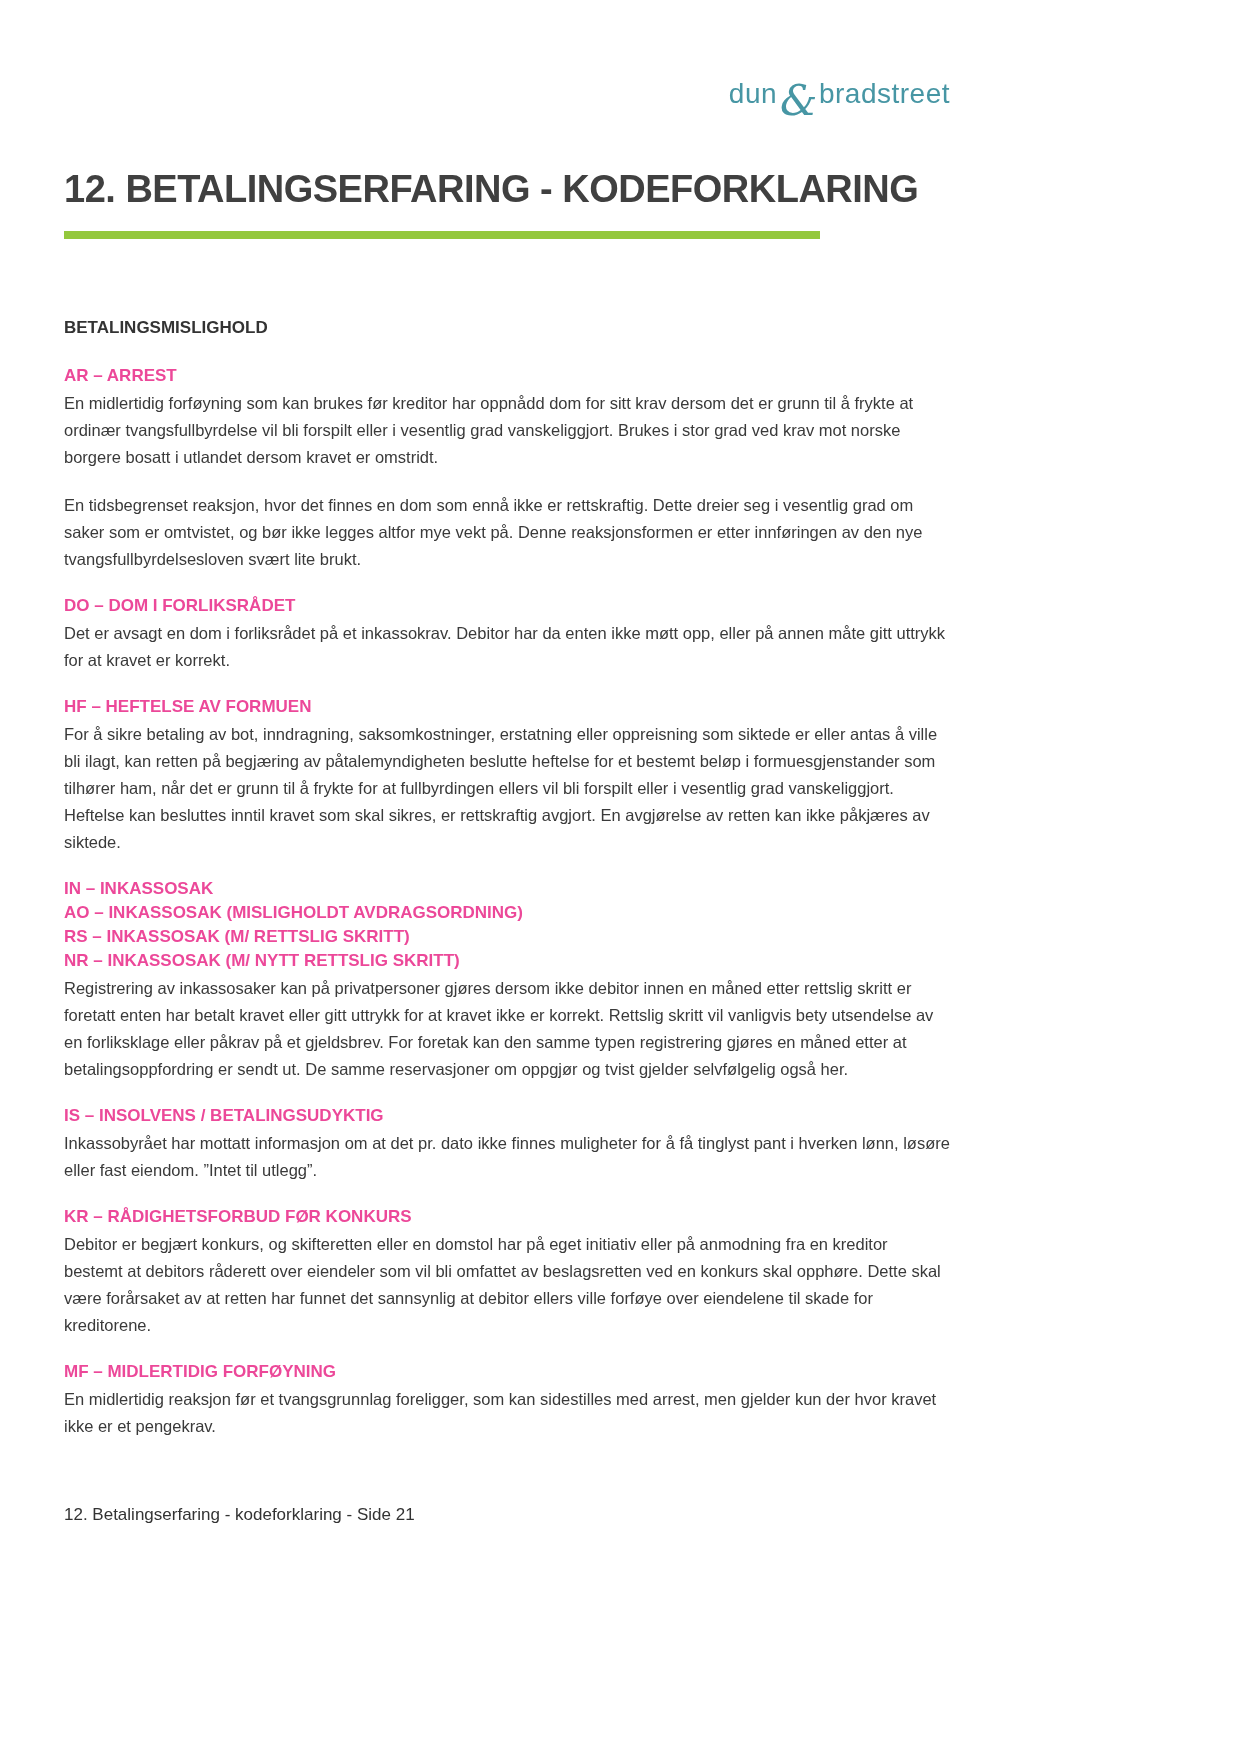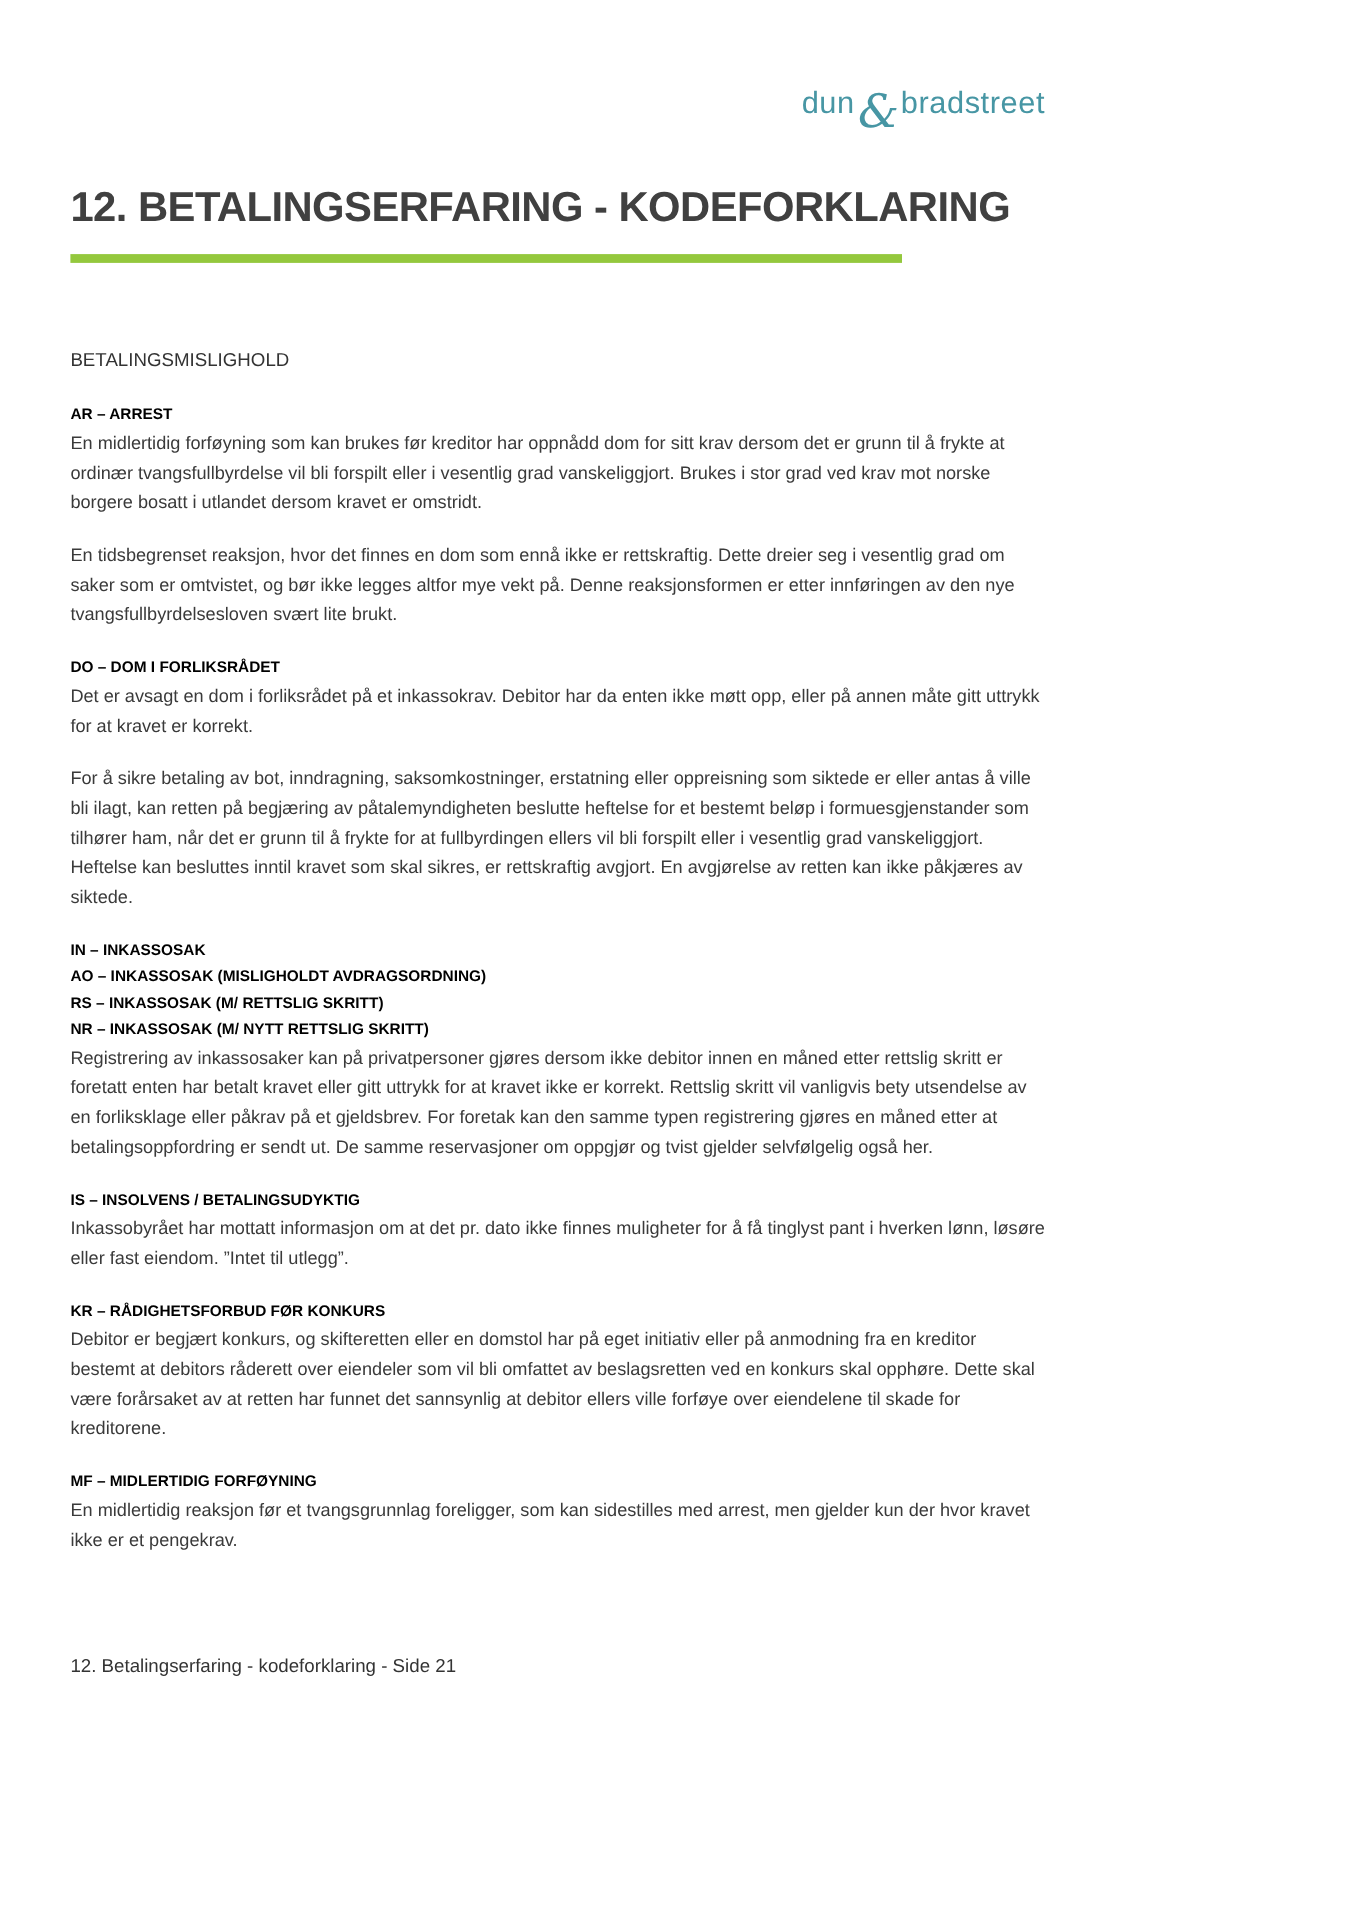--- a/index.html
+++ b/index.html
@@ -60,29 +60,29 @@
 
   
   .content {
     position: absolute;
     top: 318px;
     left: 64px;
     width: 886px;
   }
   .section {
     font-size: 17px;
-    font-weight: 400;
+    font-weight: 700;
     color: #333333;
     margin-bottom: 26px;
   }
   .entry { margin-bottom: 21px; }
   .entry h3 {
-    font-size: 14px;
+    font-size: 17px;
     font-weight: 700;
-    color: #000000;
+    color: #ec4899;
     line-height: 24px;
   }
   .entry p {
     font-size: 16.5px;
     line-height: 27px;
     color: #3a3a3a;
     margin-top: 2px;
   }
 
   
@@ -121,20 +121,21 @@
     <section class="entry">
       <p>En tidsbegrenset reaksjon, hvor det finnes en dom som ennå ikke er rettskraftig. Dette dreier seg i vesentlig grad om saker som er omtvistet, og bør ikke legges altfor mye vekt på. Denne reaksjonsformen er etter innføringen av den nye tvangsfullbyrdelsesloven svært lite brukt.</p>
     </section>
 
     <section class="entry">
       <h3>DO – DOM I FORLIKSRÅDET</h3>
       <p>Det er avsagt en dom i forliksrådet på et inkassokrav. Debitor har da enten ikke møtt opp, eller på annen måte gitt uttrykk for at kravet er korrekt.</p>
     </section>
 
     <section class="entry">
+      <h3>HF – HEFTELSE AV FORMUEN</h3>
       <p>For å sikre betaling av bot, inndragning, saksomkostninger, erstatning eller oppreisning som siktede er eller antas å ville bli ilagt, kan retten på begjæring av påtalemyndigheten beslutte heftelse for et bestemt beløp i formuesgjenstander som tilhører ham, når det er grunn til å frykte for at fullbyrdingen ellers vil bli forspilt eller i vesentlig grad vanskeliggjort. Heftelse kan besluttes inntil kravet som skal sikres, er rettskraftig avgjort. En avgjørelse av retten kan ikke påkjæres av siktede.</p>
     </section>
 
     <section class="entry">
       <h3>IN – INKASSOSAK</h3>
       <h3>AO – INKASSOSAK (MISLIGHOLDT AVDRAGSORDNING)</h3>
       <h3>RS – INKASSOSAK (M/ RETTSLIG SKRITT)</h3>
       <h3>NR – INKASSOSAK (M/ NYTT RETTSLIG SKRITT)</h3>
       <p>Registrering av inkassosaker kan på privatpersoner gjøres dersom ikke debitor innen en måned etter rettslig skritt er foretatt enten har betalt kravet eller gitt uttrykk for at kravet ikke er korrekt. Rettslig skritt vil vanligvis bety utsendelse av en forliksklage eller påkrav på et gjeldsbrev. For foretak kan den samme typen registrering gjøres en måned etter at betalingsoppfordring er sendt ut. De samme reservasjoner om oppgjør og tvist gjelder selvfølgelig også her.</p>
     </section>

